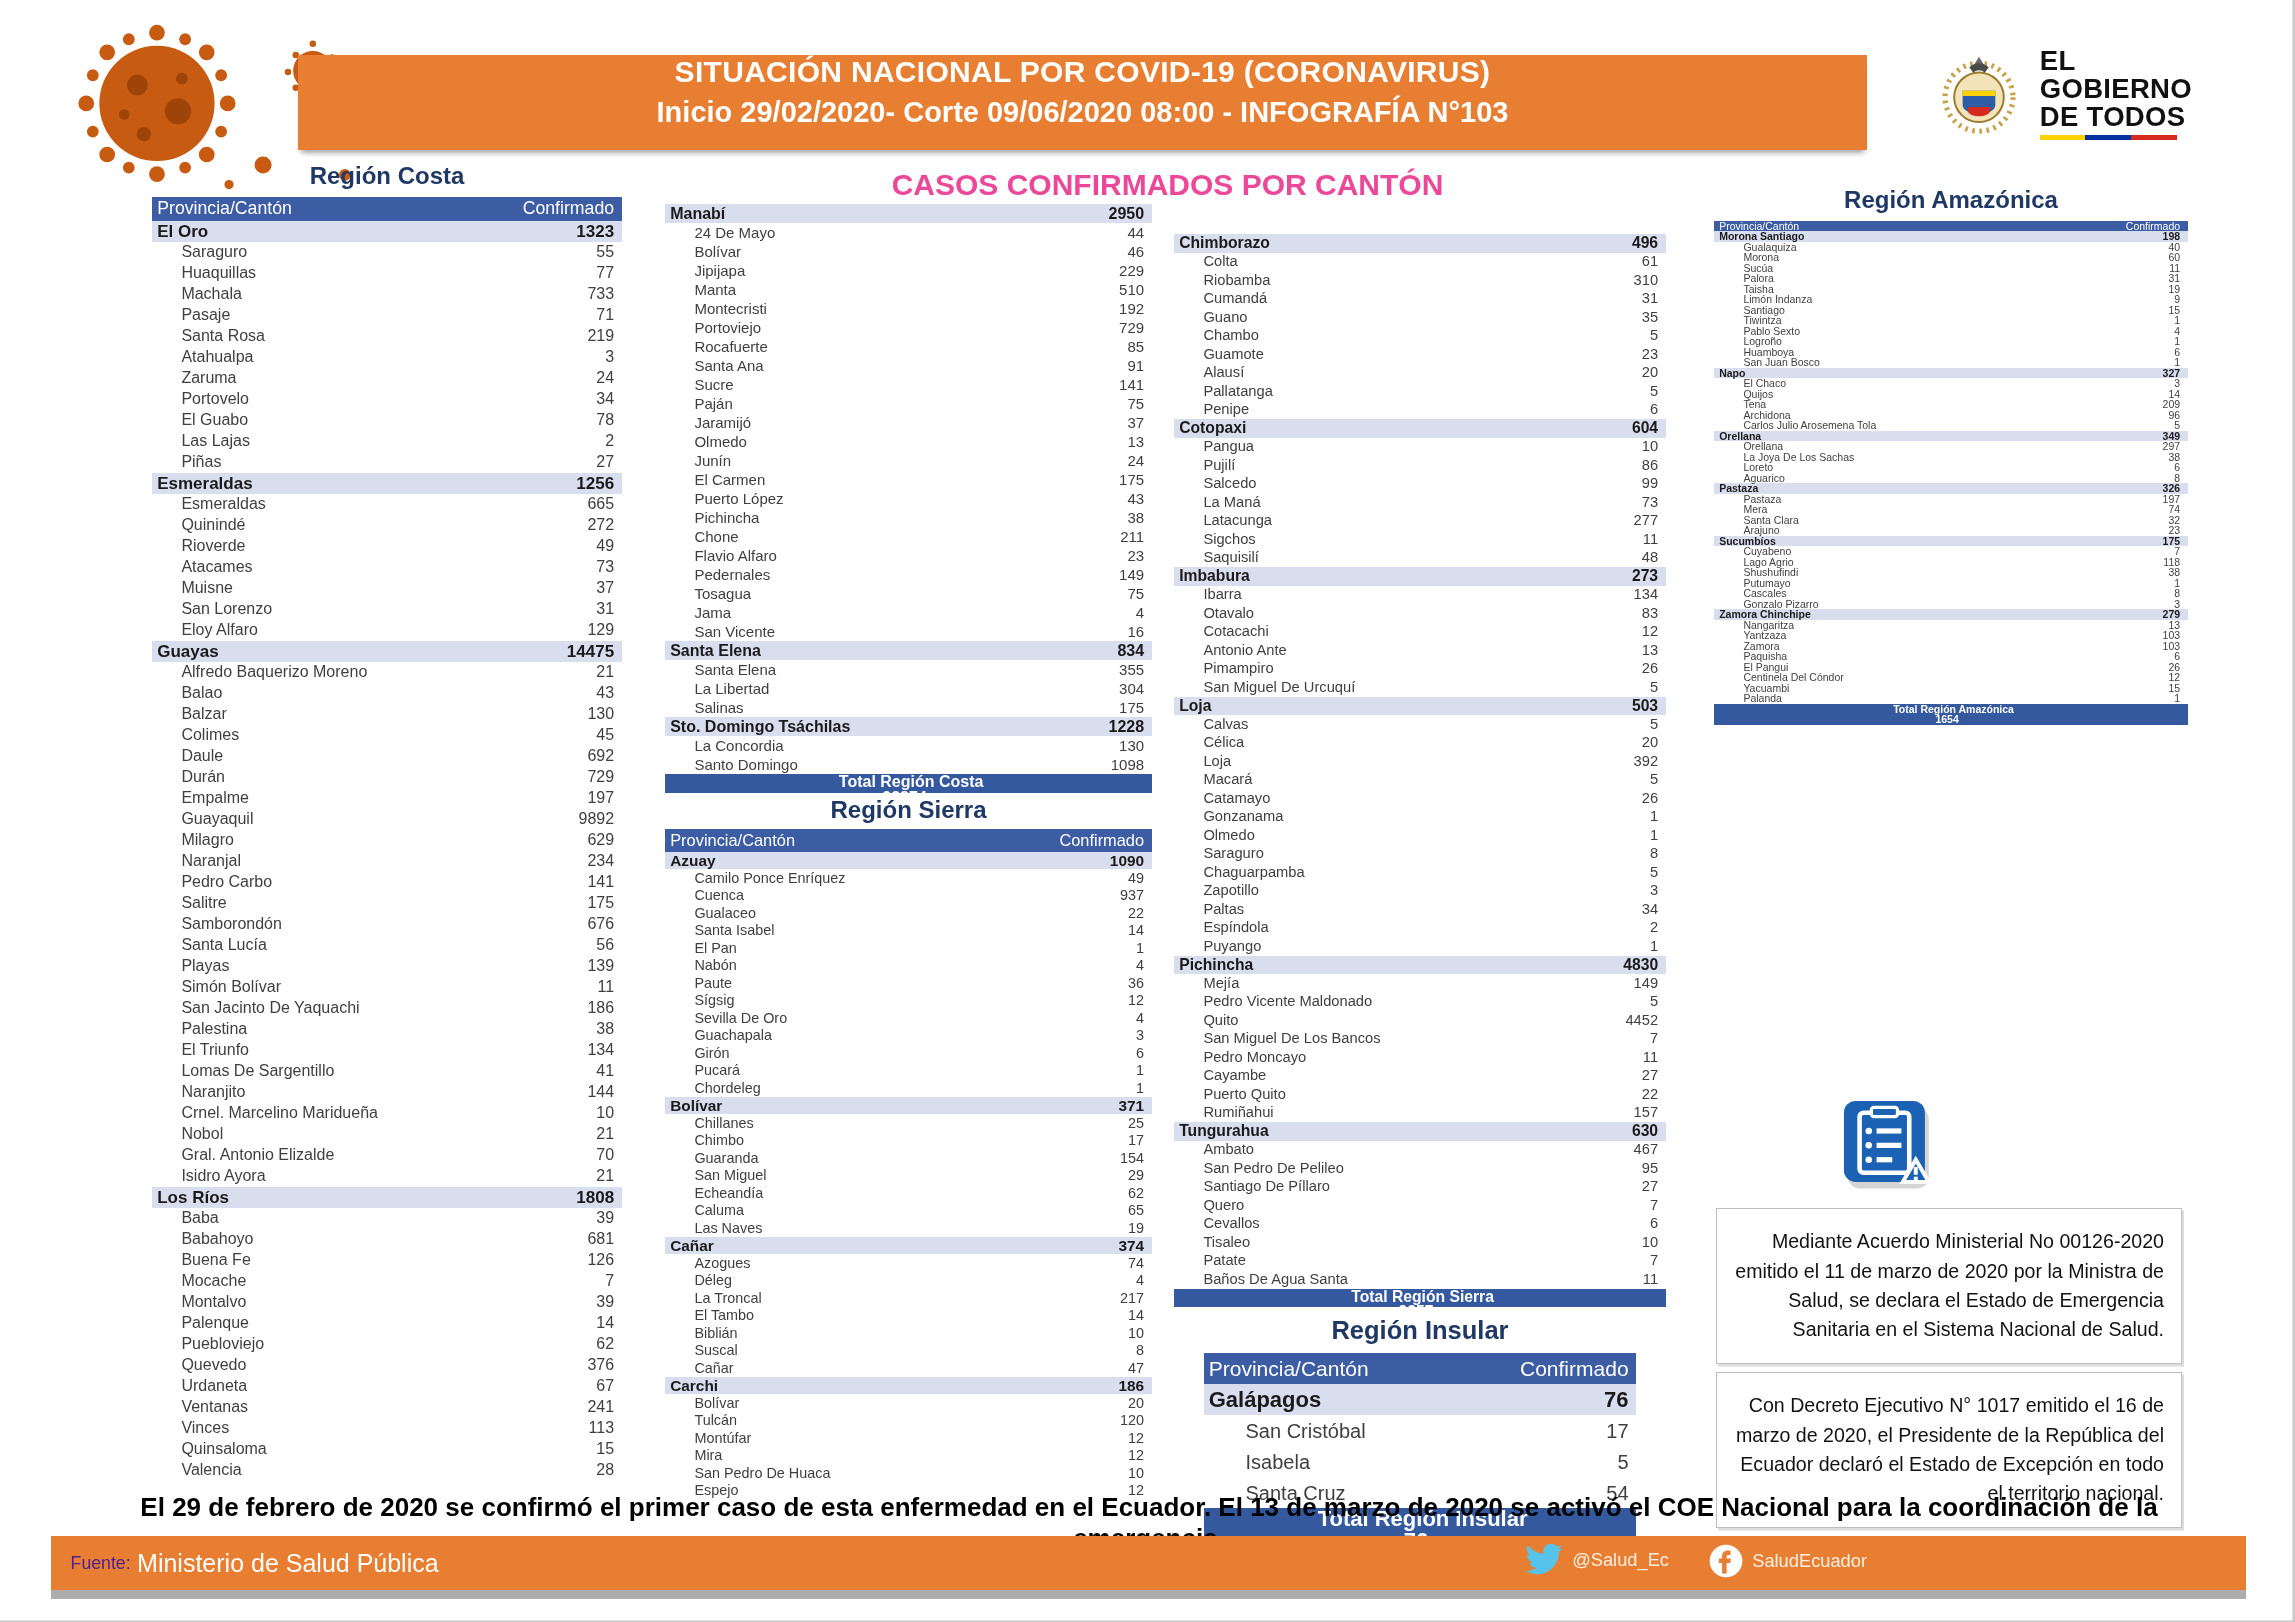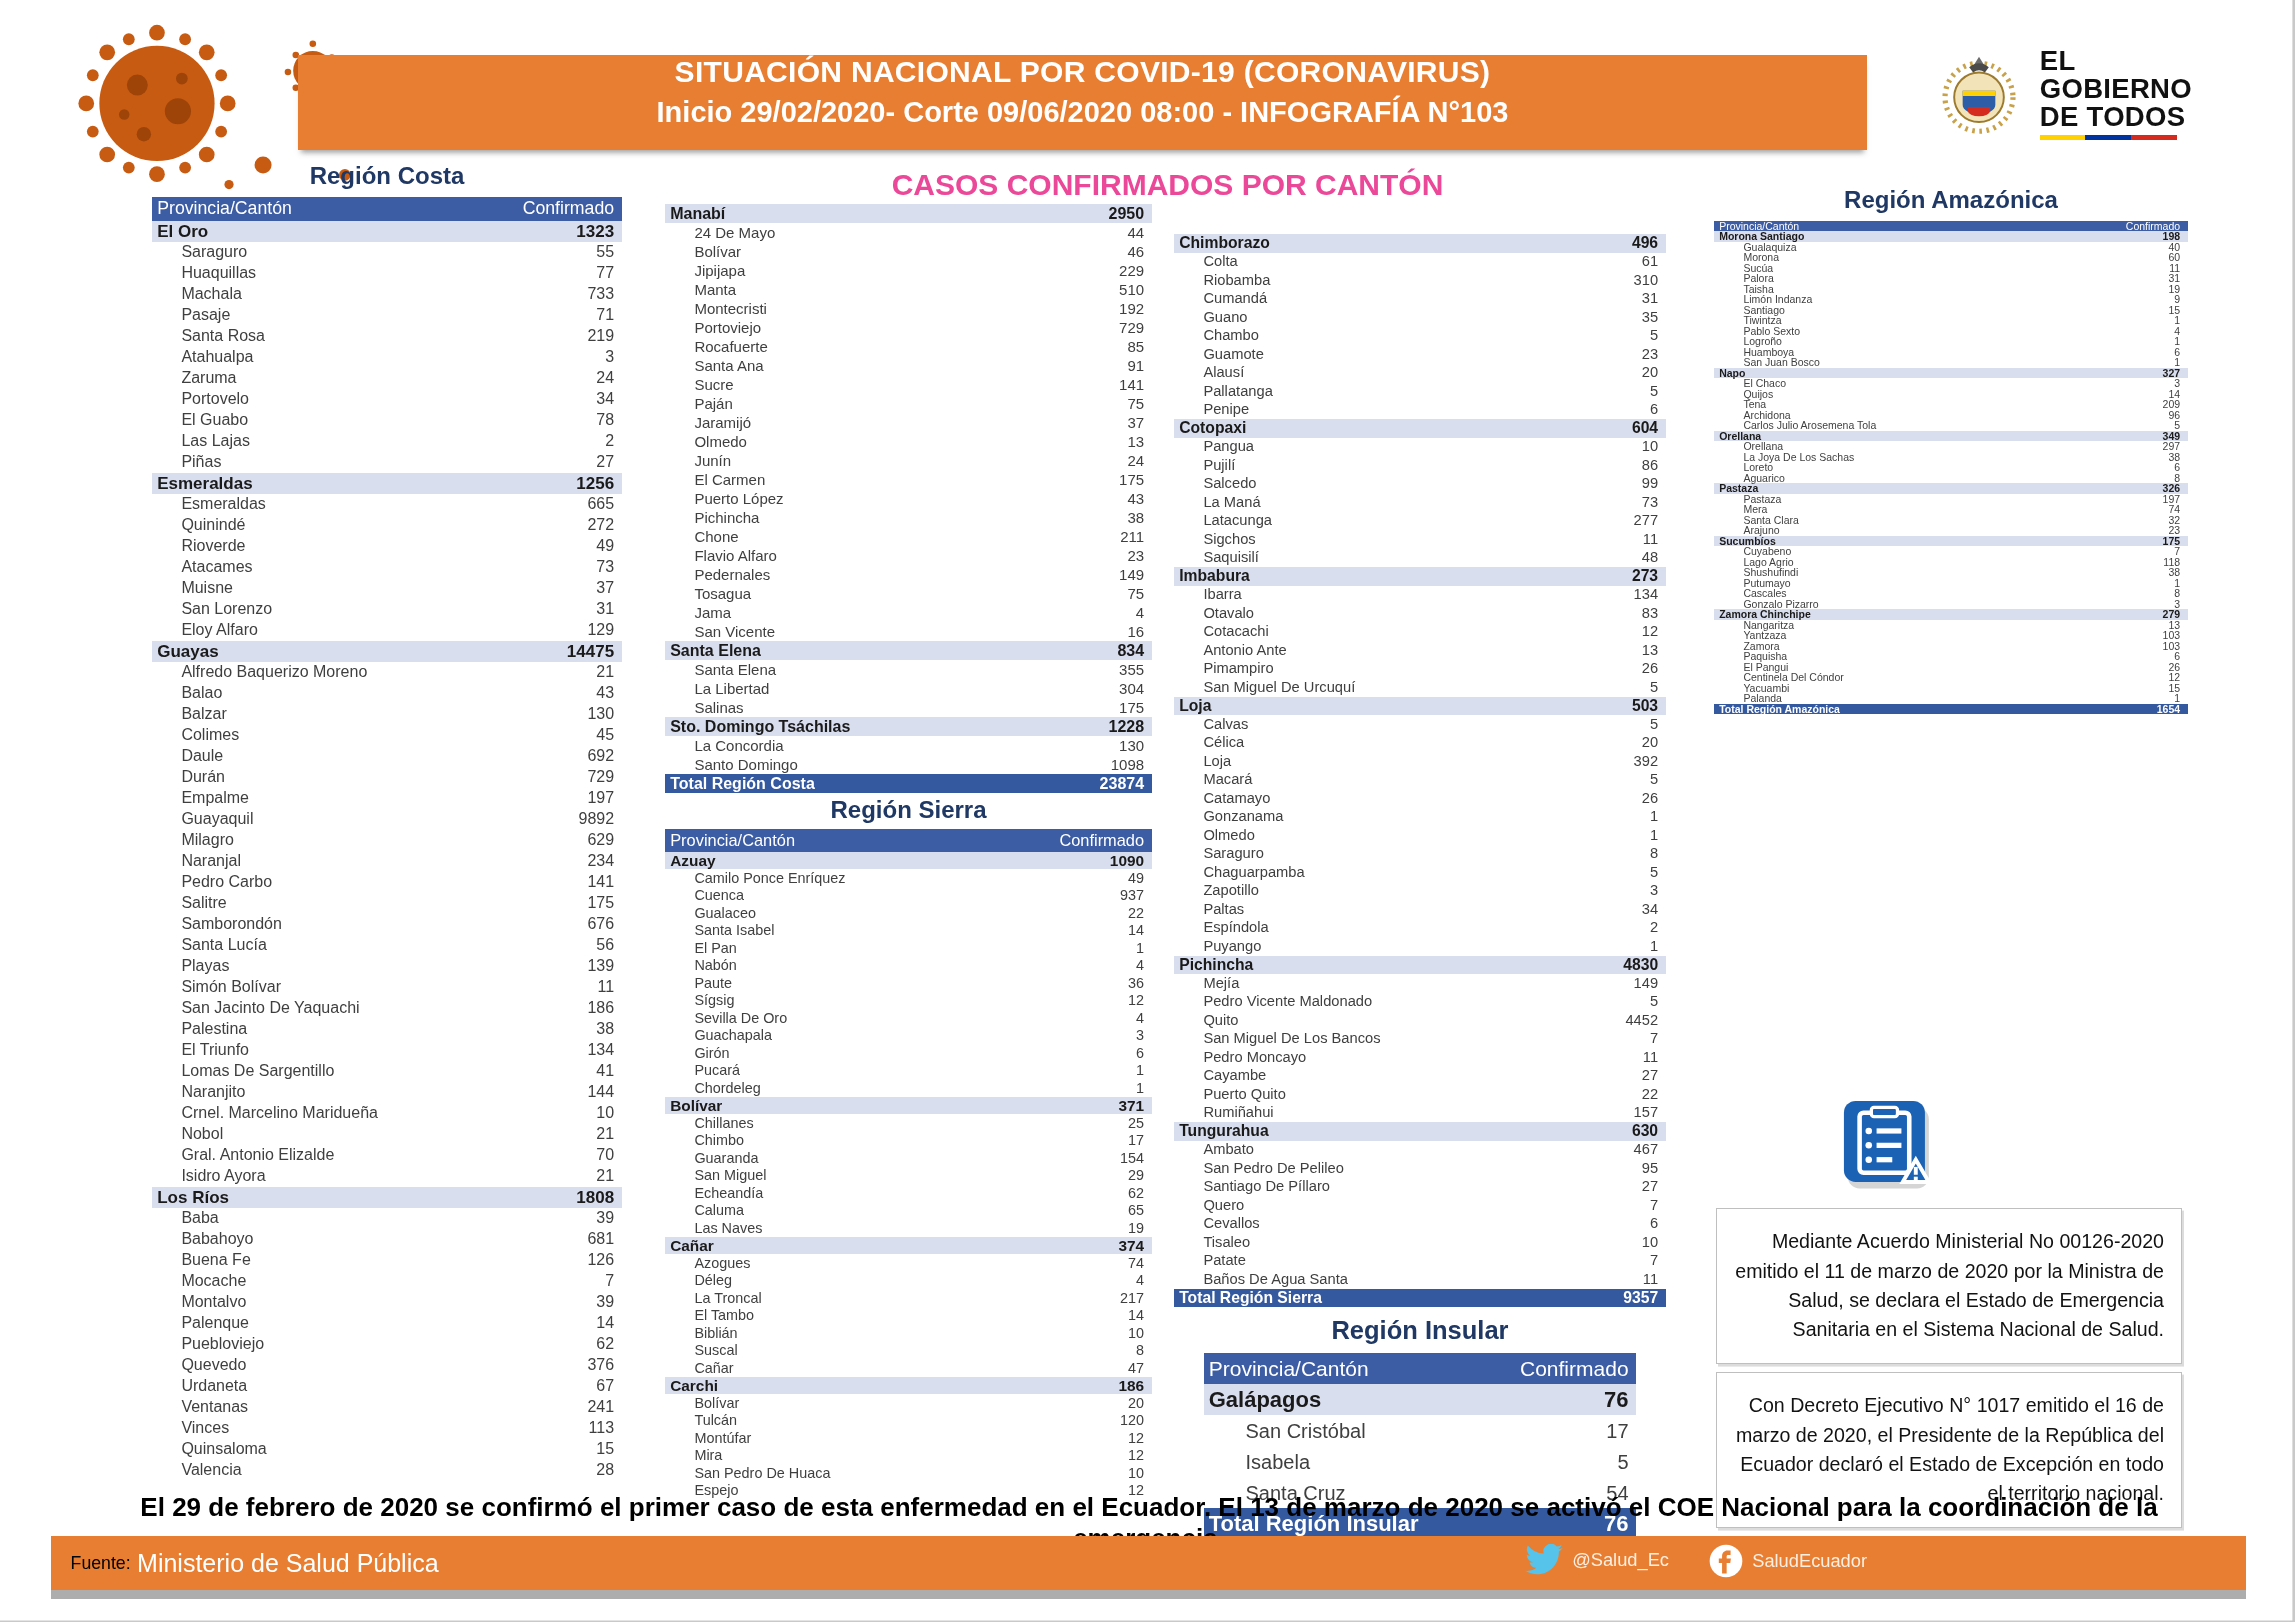--- a/index.html
+++ b/index.html
@@ -37,35 +37,35 @@
   .s-col2b .region-title{margin-top:2.6px;margin-bottom:5.2px;}
   
   .row{display:flex;justify-content:space-between;align-items:center;height:var(--rh);line-height:1;}
   .row .nm{white-space:nowrap;padding-left:5.2px;}
   .row .vl{padding-right:7.9px;text-align:right;white-space:nowrap;}
   .thead{height:var(--th);background:#3C5CA4;color:#fff;font-size:var(--tfs);font-weight:400;}
   .prov{background:#D9DEEF;}
   .prov .nm,.prov .vl{font-weight:700;color:#1a1a1a;font-size:var(--pfs);}
   .canton .nm,.canton .vl{color:#3f3f3f;font-size:var(--fs);font-weight:400;}
   .canton .nm{padding-left:var(--ind);}
-  .total{background:#35599F;color:#fff;}
+  .total{background:#35599F;color:#fff;flex-direction:column;}
   .total .nm,.total .vl{font-weight:700;font-size:var(--pfs);}
   
   .note{position:absolute;left:1716px;width:466px;background:#fff;border:1.3px solid #BFBFBF;
         box-shadow:2px 2.6px 0 #DCDCDC;font-size:19.6px;color:#121212;text-align:right;
         line-height:1.5;padding:18.3px 17px;box-sizing:border-box;}
   #note1{top:1208px;}
   #note2{top:1372px;}
   .docicon{position:absolute;left:1840px;top:1097px;}
   
   .bottom-note{position:absolute;left:92px;top:1492px;width:2114px;text-align:center;
                font-size:26px;font-weight:700;color:#000;}
   .footer{position:absolute;left:51px;top:1536px;width:2195px;height:54px;background:#E87E31;
           display:flex;align-items:center;}
-  .footer .flabel{color:#000000;font-size:17.7px;margin-left:19.6px;}
+  .footer .flabel{color:#4c1d95;font-size:17.7px;margin-left:19.6px;}
   .footer .fname{color:#fff;font-size:25px;font-weight:400;margin-left:6.5px;}
   .soc{position:absolute;top:1544px;display:flex;align-items:center;color:#fff;}
   .soc .handle{font-size:18.3px;color:#FDEFE2;margin-left:9.2px;}
   #tw{left:1525px;}#fb{left:1709px;}
   .pagebox{position:absolute;left:1955px;top:1536px;width:284px;height:59px;background:#3A5CA8;
            color:#fff;font-size:30px;font-weight:700;display:flex;align-items:center;justify-content:center;
            box-shadow:2.6px 3.3px 0 #C9C9C9;}
   .gray-strip{position:absolute;left:51px;top:1590px;width:2195px;height:9.2px;background:#ADADAD;}
   .virus{position:absolute;left:26px;top:13px;}
 </style>

